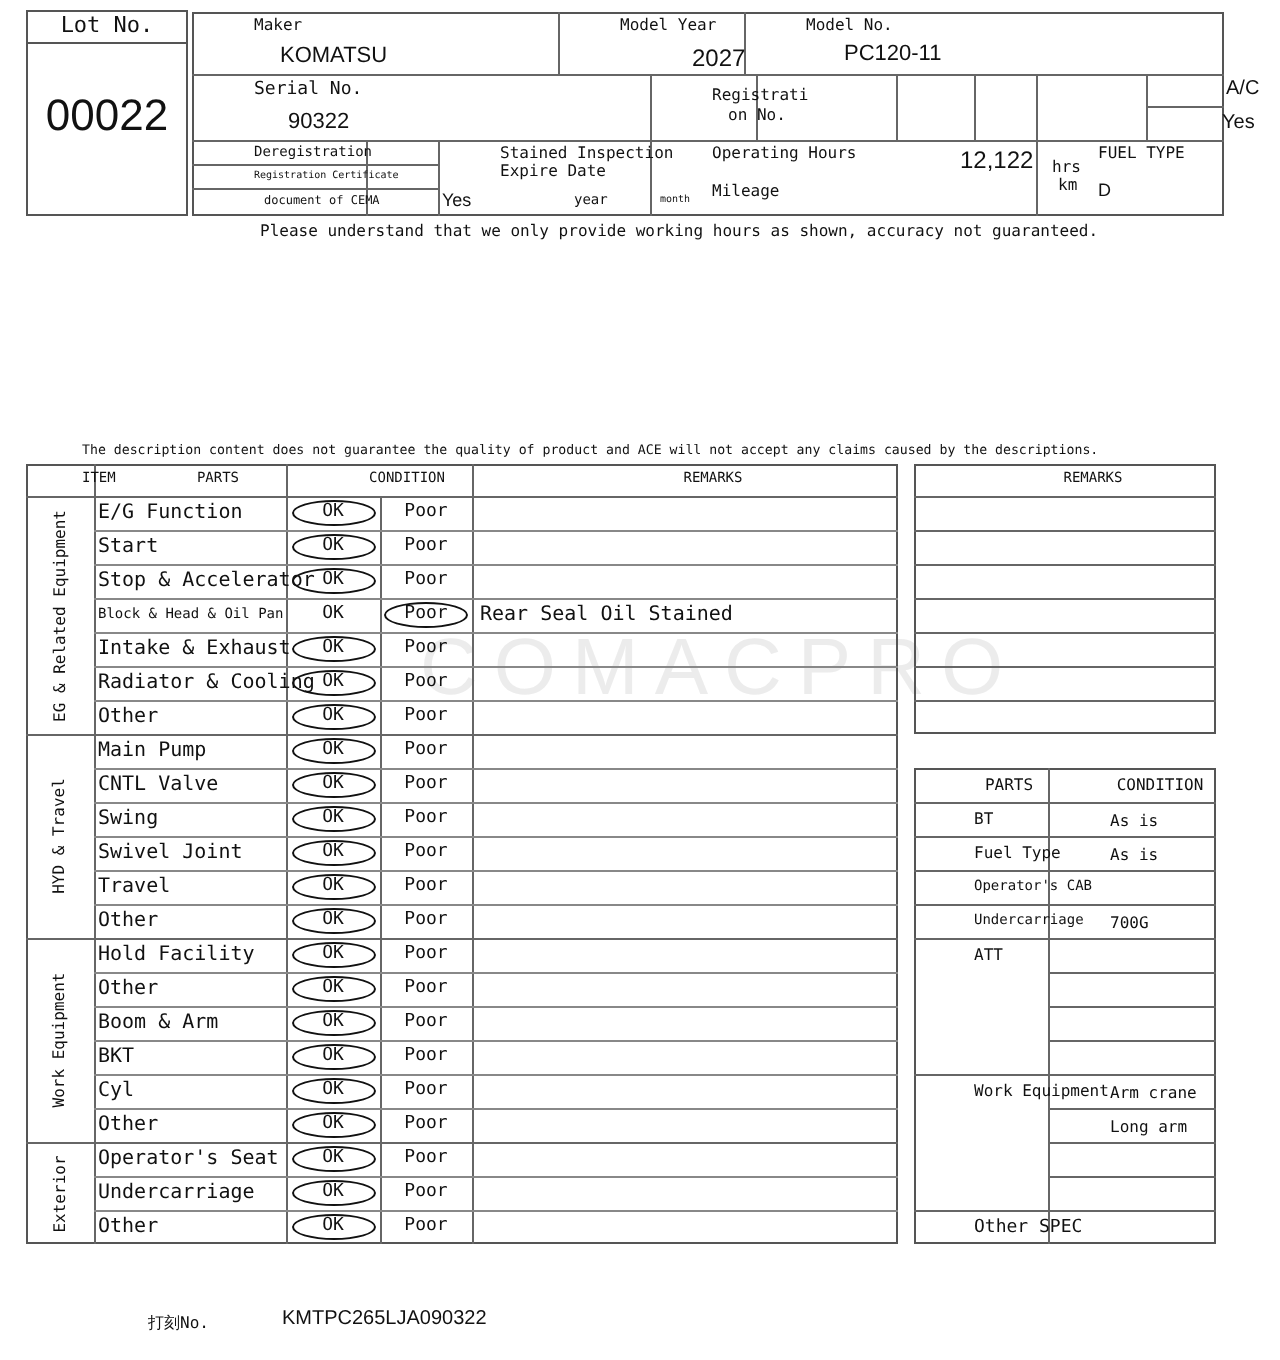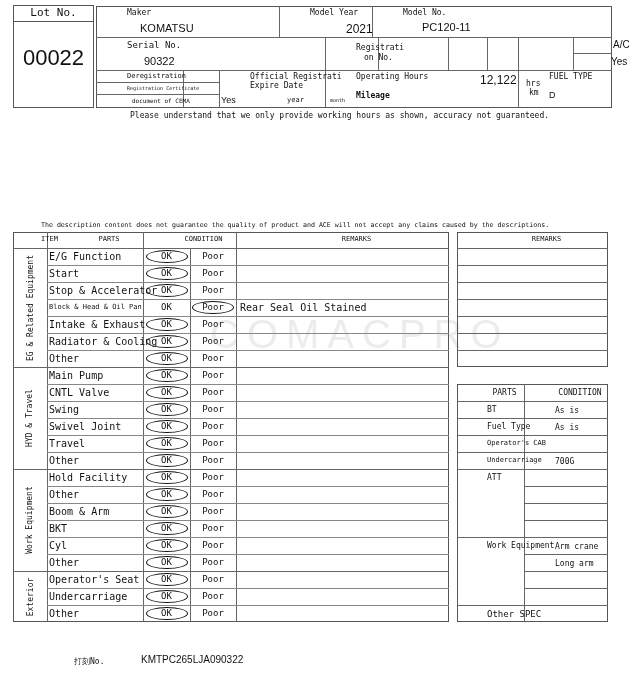--- a/index.html
+++ b/index.html
@@ -57,43 +57,43 @@
 <div class="line-h" style="left:573px; top:53px; width:39px;"></div>
 
 <div class="line-v" style="left:219px; top:70px; height:38px;"></div>
 <div class="line-v" style="left:183px; top:70px; height:38px;"></div>
 <div class="line-h" style="left:96px; top:82px; width:123px;"></div>
 <div class="line-h" style="left:96px; top:94px; width:123px;"></div>
 
 <div class="txt s8" style="left:99px; top:8px;">Maker</div>
 <div class="txt s11 sans" style="left:112px; top:22px;">KOMATSU</div>
 <div class="txt s8" style="left:282px; top:8px;">Model Year</div>
-<div class="txt s12 sans" style="left:318px; top:22px;">2021</div>
+<div class="txt s12 sans" style="left:318px; top:22px;">2027</div>
 <div class="txt s8" style="left:375px; top:8px;">Model No.</div>
 <div class="txt s11 sans" style="left:394px; top:21px;">PC120-11</div>
 
 <div class="txt s9" style="left:99px; top:40px;">Serial No.</div>
 <div class="txt s11 sans" style="left:116px; top:55px;">90322</div>
 <div class="txt s8" style="left:328px; top:43px;">Registrati</div>
 <div class="txt s8" style="left:336px; top:53px;">on No.</div>
 <div class="txt s10 sans" style="left:585px; top:39px;">A/C</div>
 <div class="txt s10 sans" style="left:583px; top:56px;">Yes</div>
 
 <div class="txt s7" style="left:99px; top:72px;">Deregistration</div>
 <div class="txt" style="left:99px; top:85px; font-size:5px;">Registration Certificate</div>
 <div class="txt" style="left:104px; top:97px; font-size:6px;">document of CEMA</div>
 <div class="txt s9 sans" style="left:193px; top:95px;">Yes</div>
-<div class="txt s8" style="left:222px; top:72px;">Official Registrati</div>
+<div class="txt s8" style="left:222px; top:72px;">Stained Inspection</div>
 <div class="txt s8" style="left:222px; top:81px;">Expire Date</div>
 <div class="txt s7" style="left:259px; top:96px;">year</div>
 <div class="txt" style="left:302px; top:97px; font-size:5px;">month</div>
 <div class="txt s8" style="left:328px; top:72px;">Operating Hours</div>
 <div class="txt s12 sans" style="left:452px; top:73px;">12,122</div>
 <div class="txt s8" style="left:498px; top:79px;">hrs</div>
-<div class="txt s8" style="left:328px; top:91px;font-weight:bold;">Mileage</div>
+<div class="txt s8" style="left:328px; top:91px;">Mileage</div>
 <div class="txt s8" style="left:501px; top:88px;">km</div>
 <div class="txt s8" style="left:521px; top:72px;">FUEL TYPE</div>
 <div class="txt s9 sans" style="left:521px; top:90px;">D</div>
 
 <div class="txt s8" style="left:102px; top:111px;">Please understand that we only provide working hours as shown, accuracy not guaranteed.</div>
 <div class="txt" style="left:13px; top:221px; font-size:6.6px;">The description content does not guarantee the quality of product and ACE will not accept any claims caused by the descriptions.</div>
 
 <div id="main-table">
     <div class="abs b" style="left:13px;top:232px;width:436px;height:390px;"></div>
     <div class="line-v" style="left:47px;top:232px;height:390px;"></div>

